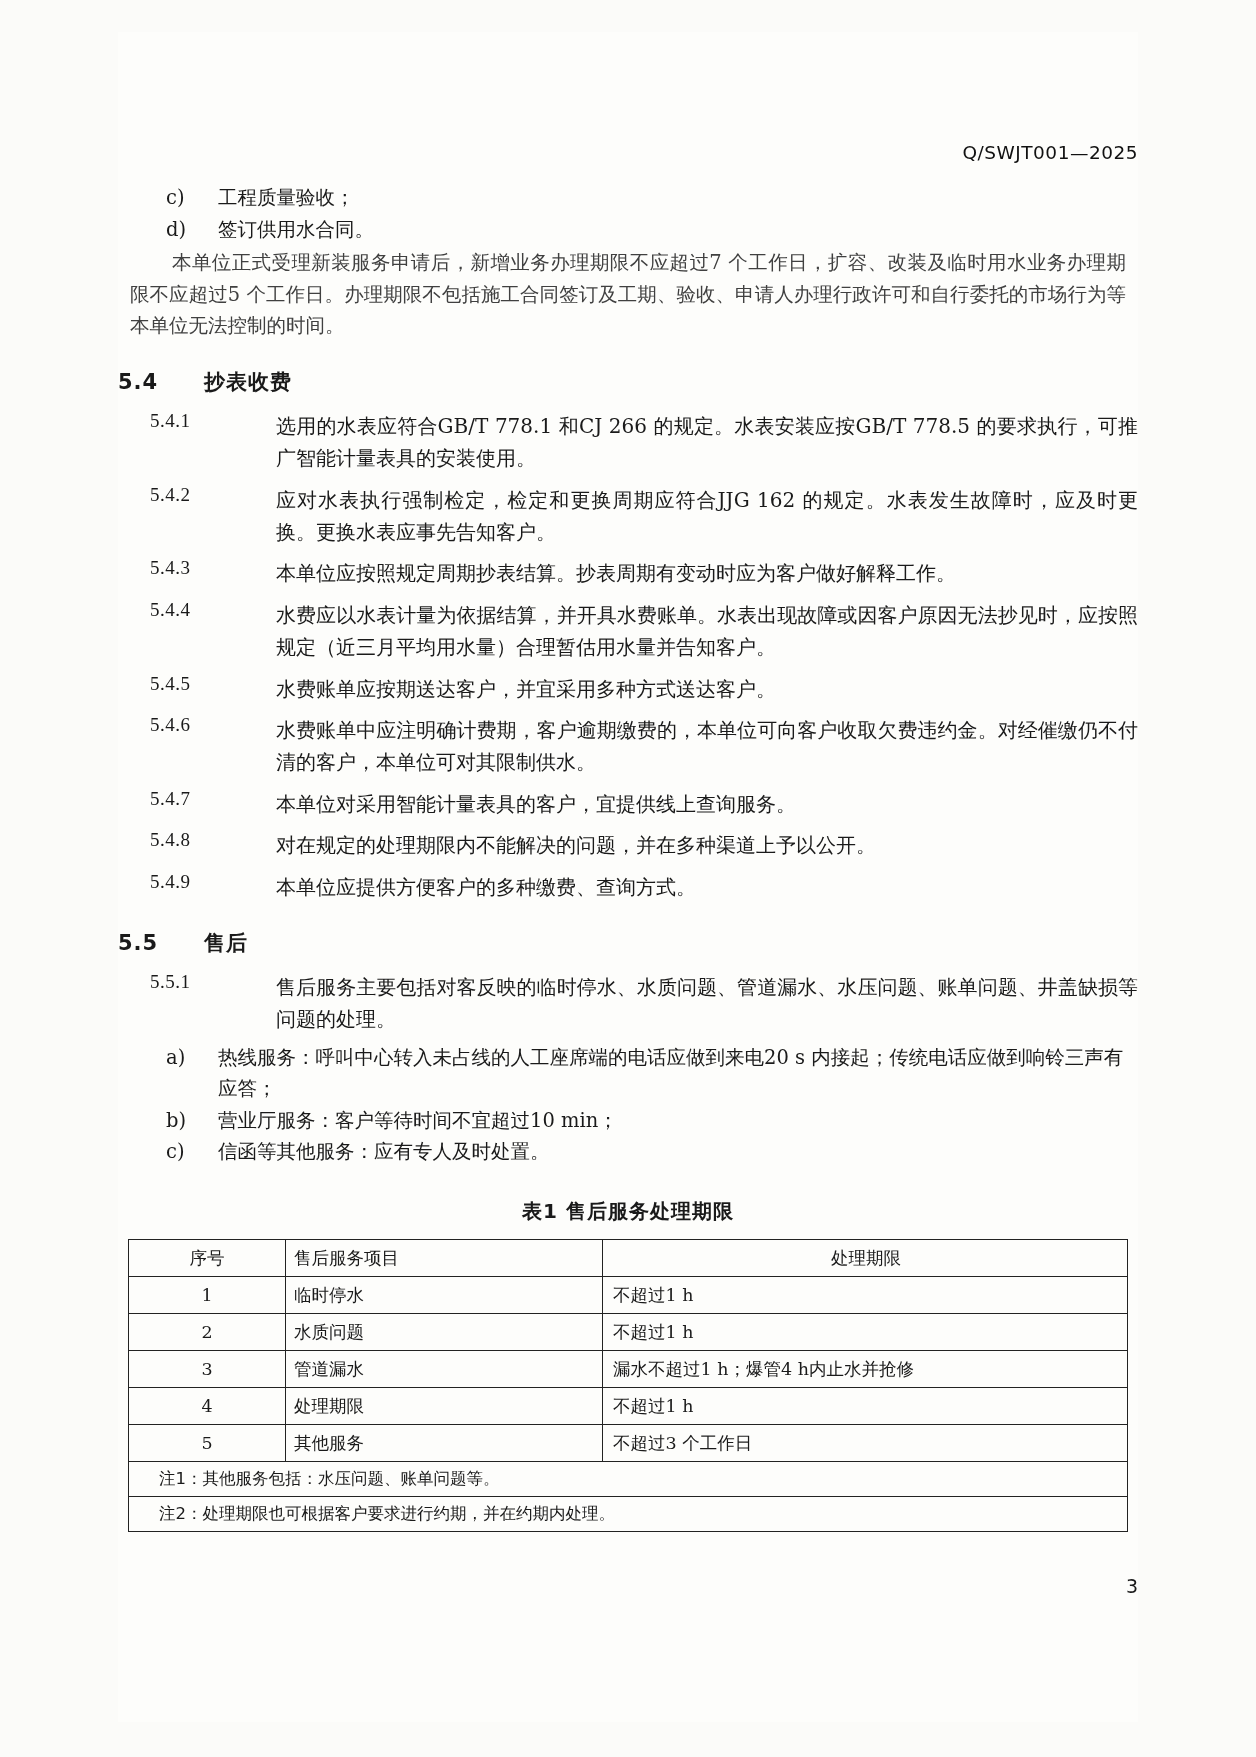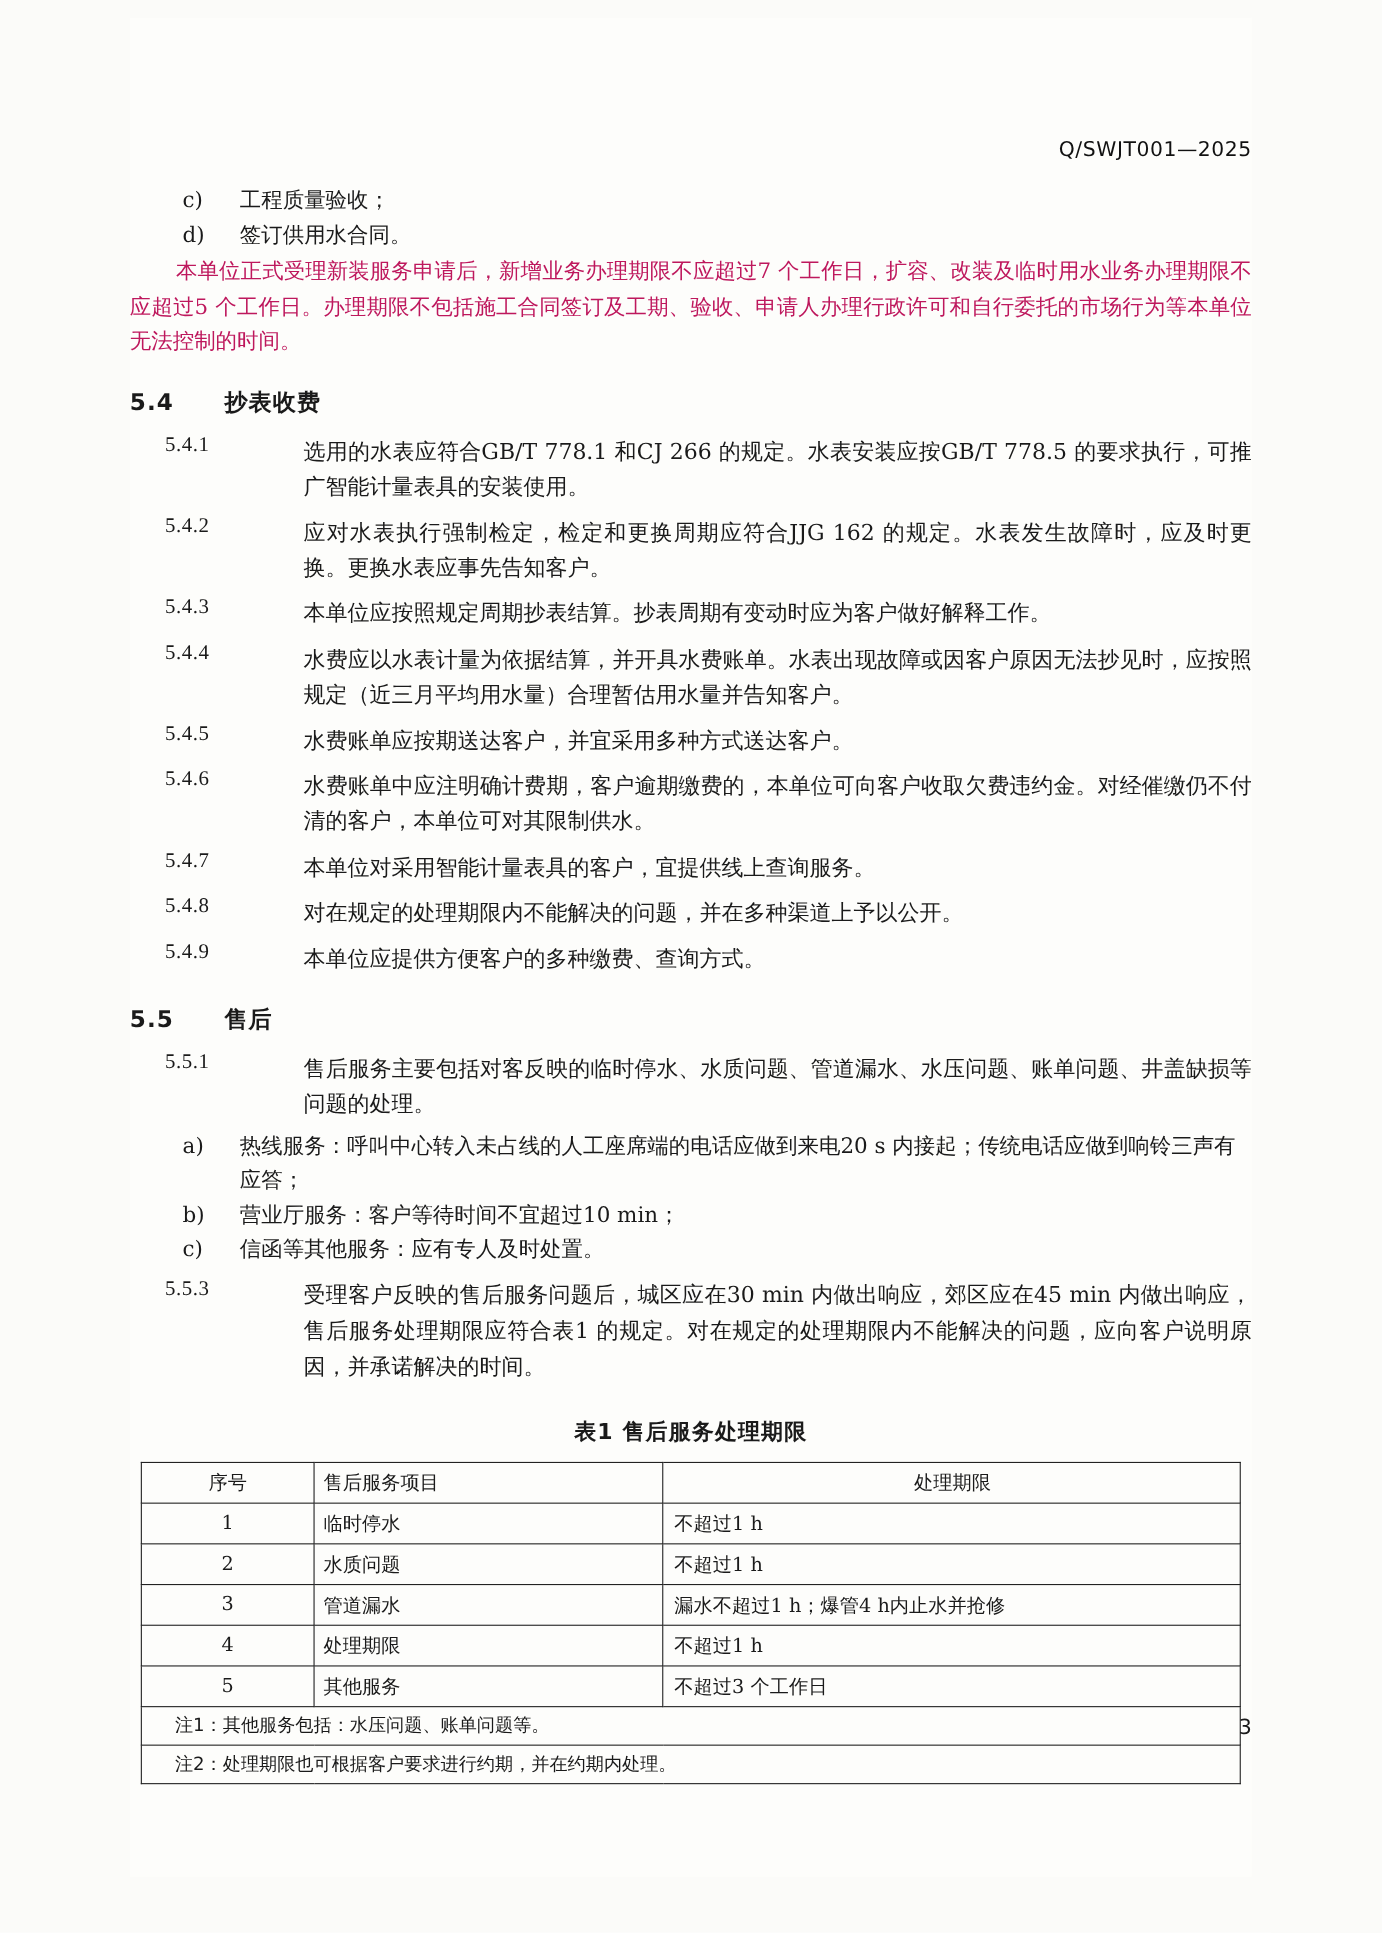--- a/index.html
+++ b/index.html
@@ -18,21 +18,21 @@
   .page {
     position: absolute;
     left: 0; top: 0;
     width: 1256px;
     height: 1757px;
     background: #fbfbf9;
   }
   .paper {
     position: absolute;
     left: 118px;
-    top: 16px;
+    top: 32px;
     width: 1020px;
     height: 1690px;
     background: #fdfdfb;
     box-shadow: 0 0 0 0 transparent;
   }
   .header {
     position: absolute;
     right: 0;
     top: 110px;
     width: 100%;
@@ -42,25 +42,25 @@
     color: #111;
     font-family: "DejaVu Sans", "Liberation Sans", sans-serif;
   }
   .content {
     position: absolute;
     left: 0;
     top: 150px;
     width: 1020px;
   }
   p {
-    margin: 0;
+    margin: 12px;
     font-size: 19.5px;
     line-height: 1.62;
     text-align: justify;
-    color: #be185d;
+    color: #404040;
   }
   .indent-list {
     margin: 0 0 0 0;
     padding: 0;
   }
   .li-row {
     display: flex;
     font-size: 19.5px;
     line-height: 1.62;
     margin-left: 48px;
@@ -229,24 +229,20 @@
         <div class="li-row">
           <span class="li-marker">b)</span>
           <span class="li-text">营业厅服务：客户等待时间不宜超过10 min；</span>
         </div>
         <div class="li-row">
           <span class="li-marker">c)</span>
           <span class="li-text">信函等其他服务：应有专人及时处置。</span>
         </div>
       </div>
 
-      <div class="numbered">
-        <span class="num">5.5.3</span>
-        <span class="body">受理客户反映的售后服务问题后，城区应在30 min 内做出响应，郊区应在45 min 内做出响应，售后服务处理期限应符合表1 的规定。对在规定的处理期限内不能解决的问题，应向客户说明原因，并承诺解决的时间。</span>
-      </div>
 
       <div class="table-title">表1   售后服务处理期限</div>
 
       <table class="t1">
         <thead>
           <tr>
             <td class="c-no">序号</td>
             <td class="c-item">售后服务项目</td>
             <td class="c-limit" style="text-align:center;">处理期限</td>
           </tr>

